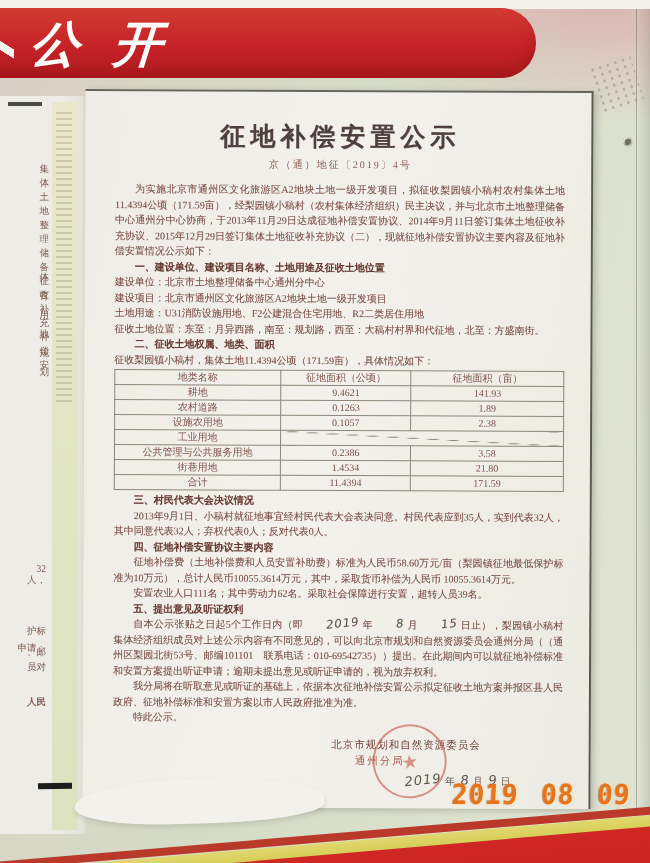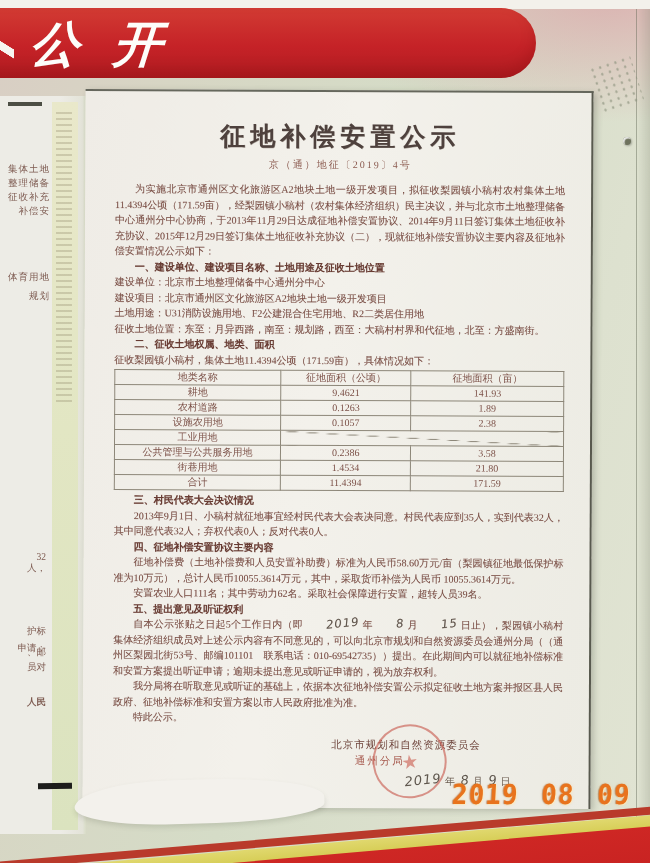--- a/index.html
+++ b/index.html
@@ -32,25 +32,25 @@
     background-image: radial-gradient(rgba(140,146,125,.9) 1.1px, transparent 1.6px);
     background-size:8px 7px; transform:rotate(-18deg); }
   .pin { position:absolute; left:623px; top:137px; width:8px; height:8px; border-radius:50%;
     background:#6e725d; box-shadow: inset 1.5px 1.5px 1px rgba(255,255,255,.85), 1px 1px 2px rgba(0,0,0,.25); }
 
   
   .left-paper { position:absolute; left:0; top:96px; width:86px; height:738px;
     background: linear-gradient(90deg,#edece6 70%, #e3e3d8 96%, #d8dcc6 100%); }
   .left-paper .topedge { position:absolute; left:8px; top:6px; width:34px; height:4px; background:#4c4e44; }
   .frag { position:absolute; left:0; width:50px; text-align:right; color:#7d5a50;
-    font-size:9.5px; line-height:14px; letter-spacing:1px; }
+    font-size:9.5px; line-height:14px; letter-spacing:1px;padding-left:32px; }
   .frag-b1 { top:66px; }
   .frag-b2 { top:172px; line-height:19px; }
   .frag-line { position:absolute; left:0; width:46px; text-align:right; color:#7d5a50; font-size:9.5px; }
-  .fl-0 { top:456px;padding-left:20px; } .fl-1 { top:484px;margin-top:45px; } .fl-2 { top:537px;margin-top:28px; }
+  .fl-0 { top:468px;padding-left:20px; } .fl-1 { top:484px;margin-top:45px; } .fl-2 { top:537px;margin-top:28px; }
   .fl-3 { top:550px; } .fl-4 { top:546px; } .fl-5 { top:600px;font-weight:bold; }
 
   
   .mid-strip { position:absolute; left:52px; top:102px; width:26px; height:728px;
     background: linear-gradient(180deg,#e9e8ca 0%, #e2e6c3 45%, #dbe3bf 100%); }
   .mid-strip::before { content:""; position:absolute; left:4px; top:10px; width:16px; height:290px; opacity:.5;
     background-image: repeating-linear-gradient(180deg, rgba(130,120,90,.55) 0 2px, transparent 2px 6px); }
 
   
   .paper { position:absolute; left:84px; top:90px; width:508px; height:718px;

